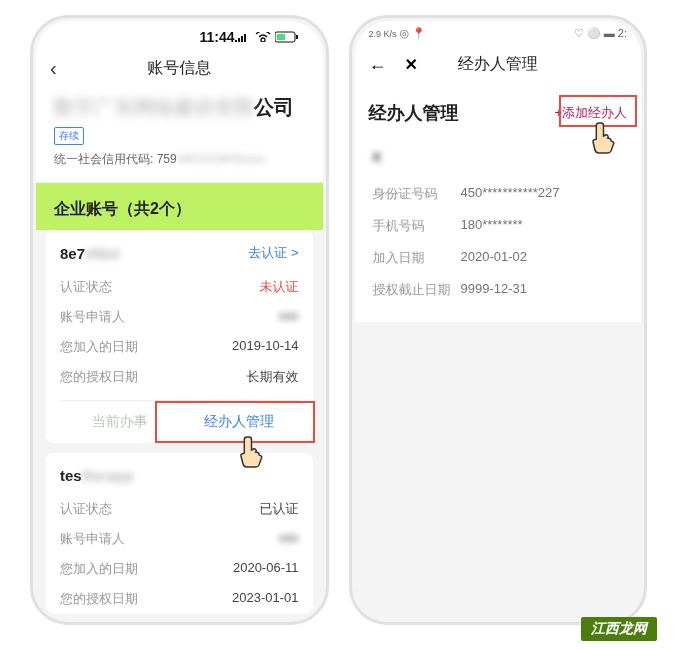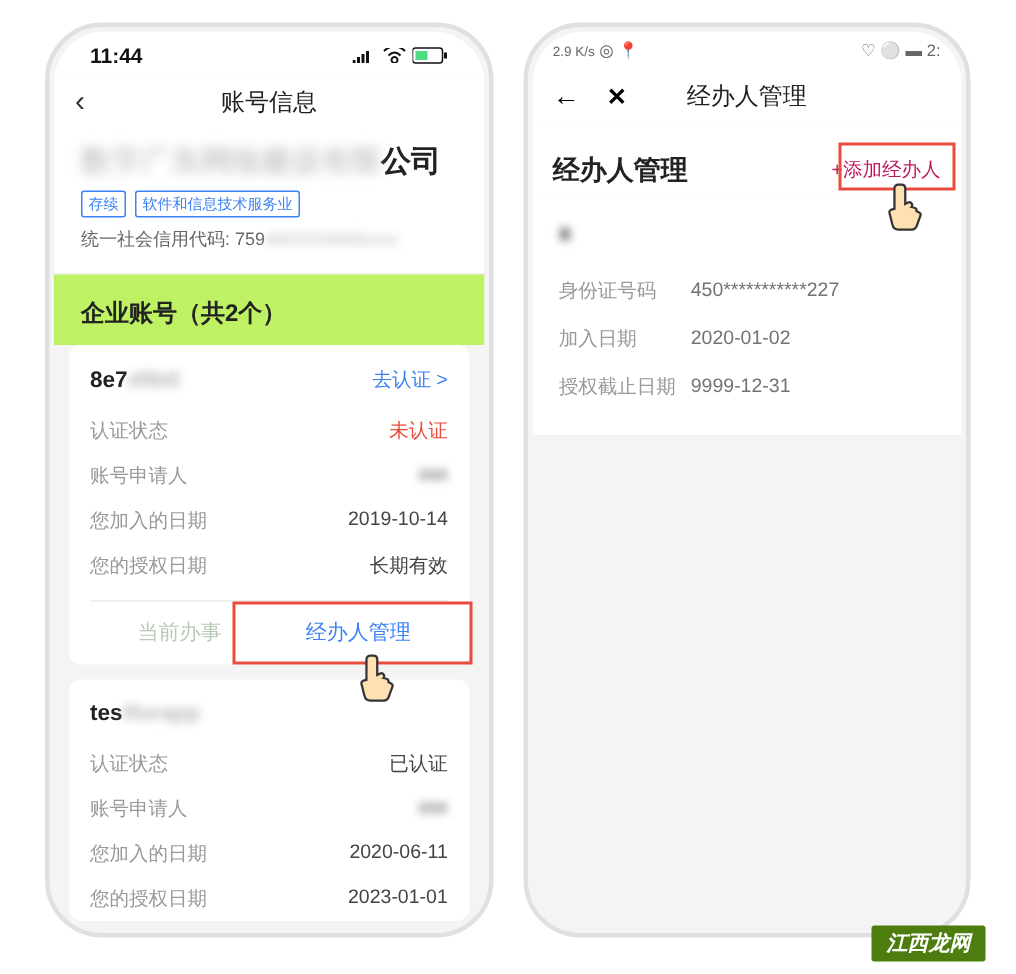--- a/index.html
+++ b/index.html
@@ -28,21 +28,21 @@
     .phone-inner {
       position: absolute;
       top: 3px; left: 3px; right: 3px; bottom: 3px;
       border-radius: 34px;
       overflow: hidden;
       background: #f4f4f5;
     }
     
     .status-bar {
       display: flex;
-      justify-content: space-between;
+      justify-content: flex-end;
       align-items: center;
       padding: 8px 24px 4px;
       font-size: 14px;
       font-weight: 600;
       background: #fff;
       color: #111;
     }
     .status-icons { display: flex; gap: 4px; align-items: center; }
     .header {
       display: flex;
@@ -234,21 +234,20 @@
         <span class="back-arrow">‹</span>
         <span class="header-title">账号信息</span>
       </div>
 
       <div class="company-block">
         <div class="company-name">
           <span class="blur-strong">数字广东网络建设有限</span><span>公司</span>
         </div>
         <div class="tags">
           <span class="tag">存续</span>
-          <span class="tag">软件和信息技术服务业</span>
         </div>
         <div class="credit-code">
           <span>统一社会信用代码:</span>
           <span>759</span><span class="blur-light">440101MA5xxxx</span>
         </div>
       </div>
 
       <div class="section-title">企业账号（共2个）</div>
 
       <div class="card">
@@ -342,20 +341,24 @@
       </div>
 
       <div class="person-card">
         <div class="person-name blur-light">x</div>
         <div style="height:10px;"></div>
         <div class="row2">
           <span class="lbl">身份证号码</span>
           <span class="val">450***********227</span>
         </div>
         <div class="row2">
+          <span class="lbl">手机号码</span>
+          <span class="val">180********</span>
+        </div>
+        <div class="row2">
           <span class="lbl">加入日期</span>
           <span class="val">2020-01-02</span>
         </div>
         <div class="row2">
           <span class="lbl">授权截止日期</span>
           <span class="val">9999-12-31</span>
         </div>
       </div>
     </div>
   </div>

